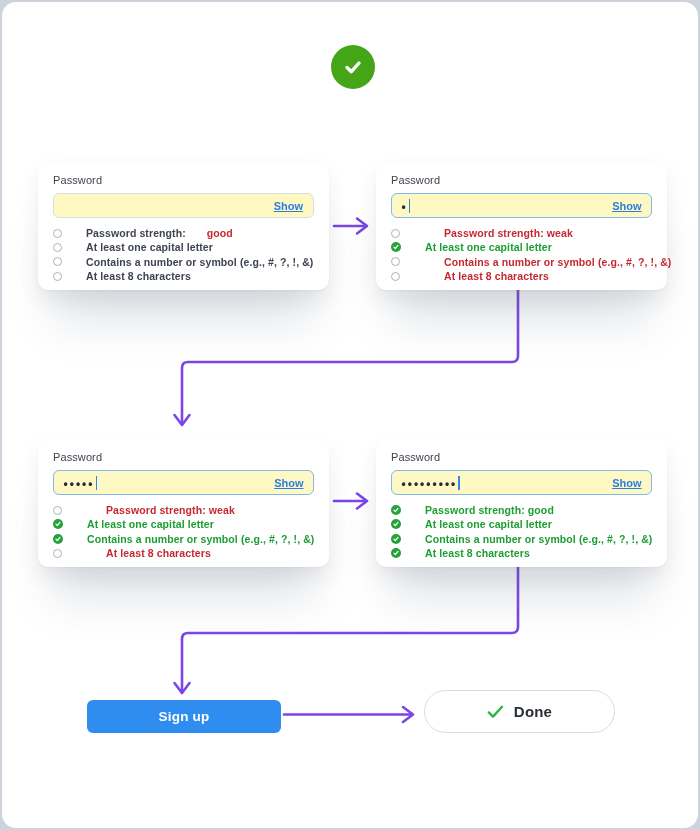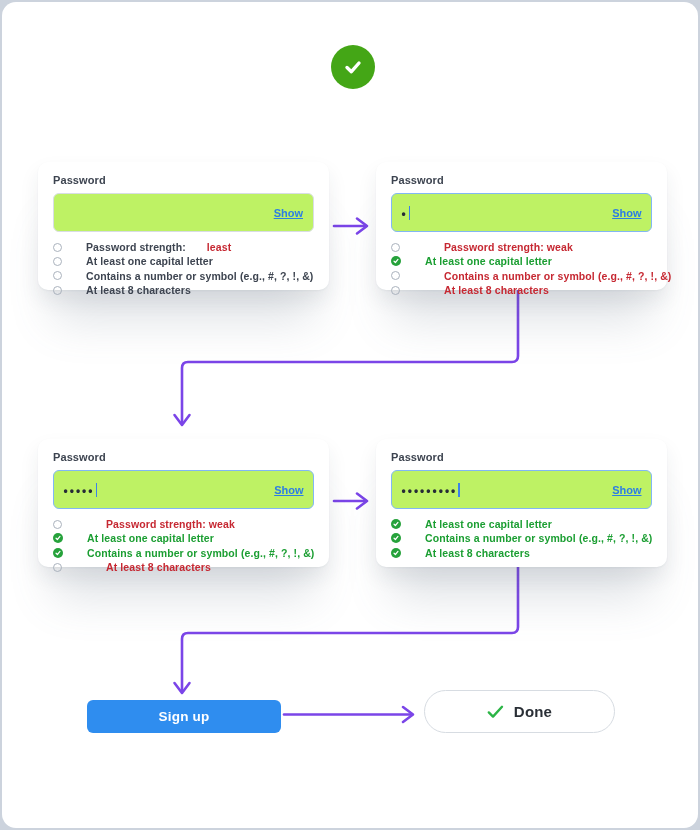--- a/index.html
+++ b/index.html
@@ -16,23 +16,23 @@
 
   
   .card{position:absolute;width:291px;height:128px;background:#fff;border-radius:10px;box-sizing:border-box;
     padding:12px 15px 11px 15px;
     box-shadow:0 1px 2px rgba(40,50,70,.05),0 10px 20px rgba(40,50,70,.08),0 46px 46px -16px rgba(96,110,132,.20);}
   .card.c1{left:36px;top:160px;}
   .card.c2{left:374px;top:160px;}
   .card.c3{left:36px;top:437px;}
   .card.c4{left:374px;top:437px;}
 
-  .card-label{font-size:11px;line-height:12px;font-weight:700;color:#3d4450;margin-bottom:7px;letter-spacing:.1px;}
-
-  .input-box{height:39px;box-sizing:border-box;border:1px solid #d8dde4;border-radius:6px;background:#bef264;
+  .card-label{font-size:11px;line-height:12px;font-weight:400;color:#3d4450;margin-bottom:7px;letter-spacing:.1px;}
+
+  .input-box{height:25px;box-sizing:border-box;border:1px solid #d8dde4;border-radius:6px;background:#fef9c3;
     display:flex;align-items:center;padding:0 10px;}
   .input-box.focused{border:1.5px solid #82b7f4;padding:0 9.5px;}
   .dots{font-size:12px;font-weight:700;letter-spacing:2px;color:#262c36;line-height:10px;transform:translateY(1px);}
   .caret{width:1.5px;height:14px;background:#3b82e8;margin-left:1px;}
   .show-link{margin-left:auto;font-size:11px;font-weight:700;color:#2c7de4;text-decoration:underline;cursor:pointer;}
 
   .rows{margin-top:8px;}
   .row{display:flex;align-items:center;gap:24px;height:14.3px;font-size:10.5px;font-weight:700;letter-spacing:.1px;}
   .row .txt{white-space:nowrap;}
   .t-neutral{color:#3d4450;}
@@ -87,21 +87,21 @@
   <div class="card c1">
     <div class="card-label">Password</div>
     <div class="input-box">
       <span class="dots"></span>
       <span class="show-link">Show</span>
     </div>
     <div class="rows">
       <div class="row">
         <span class="icon-circle"></span>
         <span class="txt t-neutral">Password strength:</span>
-        <span class="txt t-fail" style="margin-left:-3px;">least</span>
+        <span class="txt t-fail" style="margin-left:-3px;">good</span>
       </div>
       <div class="row">
         <span class="icon-circle"></span>
         <span class="txt t-neutral">At least one capital letter</span>
       </div>
       <div class="row">
         <span class="icon-circle"></span>
         <span class="txt t-neutral">Contains a number or symbol (e.g., #, ?, !, &amp;)</span>
       </div>
       <div class="row">
@@ -178,20 +178,28 @@
   </div>
 
   <div class="card c4">
     <div class="card-label">Password</div>
     <div class="input-box focused">
       <span class="dots">•••••••••</span>
       <span class="caret"></span>
       <span class="show-link">Show</span>
     </div>
     <div class="rows">
+      <div class="row">
+        <span class="icon-check">
+            <svg width="6" height="6" viewBox="0 0 8 8">
+              <path d="M1.4 4.3 L3.2 6 L6.6 1.9" fill="none" stroke="#fff" stroke-width="1.6" stroke-linecap="round" stroke-linejoin="round"></path>
+            </svg>
+          </span>
+        <span class="txt t-pass">Password strength: good</span>
+      </div>
       <div class="row">
         <span class="icon-check">
             <svg width="6" height="6" viewBox="0 0 8 8">
               <path d="M1.4 4.3 L3.2 6 L6.6 1.9" fill="none" stroke="#fff" stroke-width="1.6" stroke-linecap="round" stroke-linejoin="round"></path>
             </svg>
           </span>
         <span class="txt t-pass">At least one capital letter</span>
       </div>
       <div class="row">
         <span class="icon-check">

